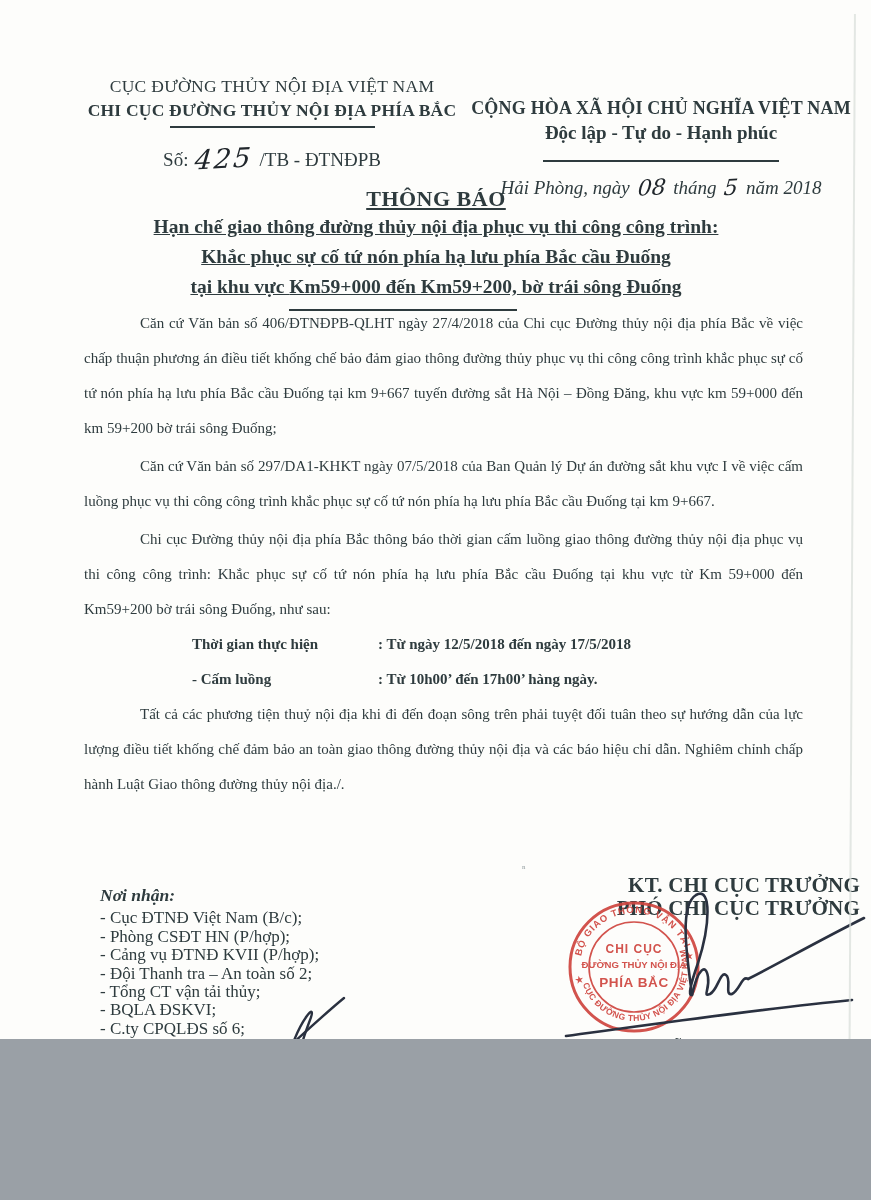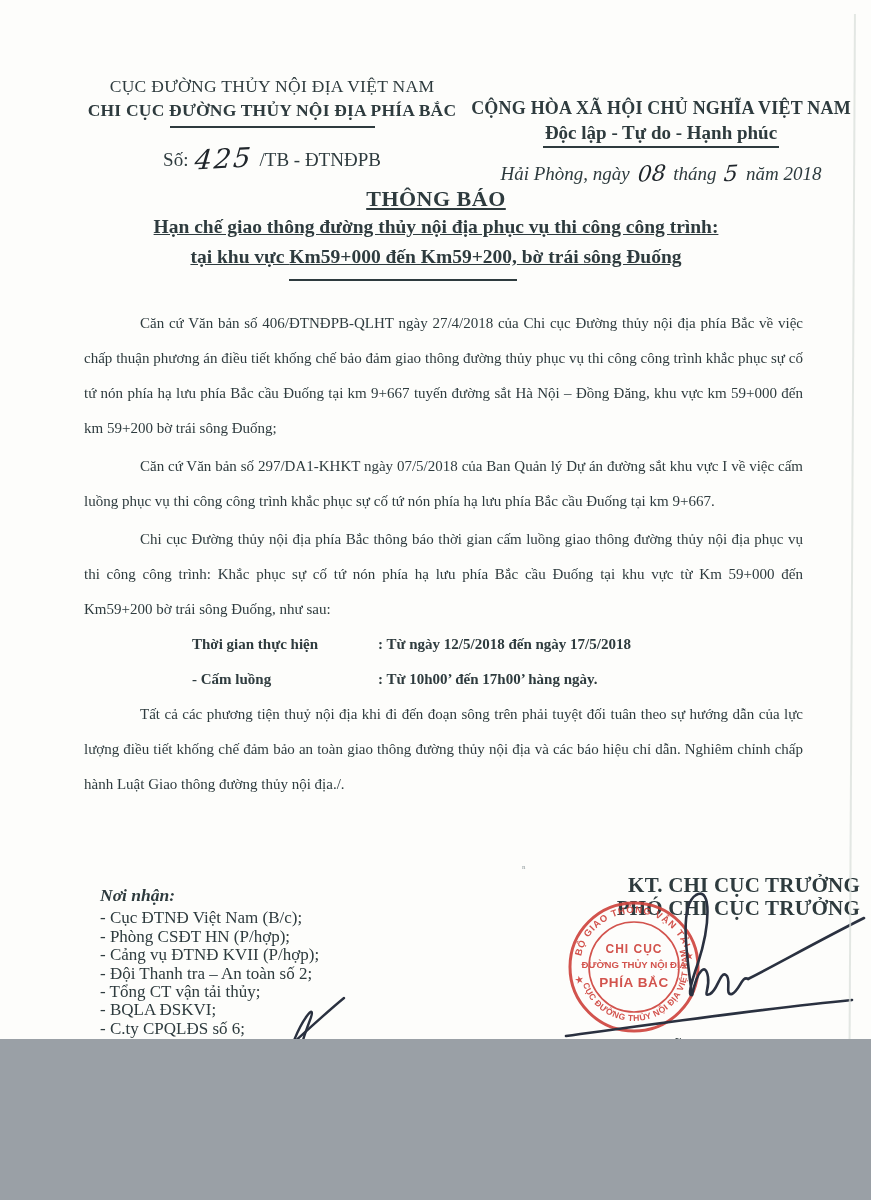--- a/index.html
+++ b/index.html
@@ -23,21 +23,21 @@
     font-family:"DejaVu Serif",serif;
     font-style:italic;
     transform:skewX(-8deg) rotate(-3deg);
     color:#20262b;
   }
   .hand-no{font-size:27px;letter-spacing:2px;margin:0 2px;position:relative;top:2px;}
   .hand-d{font-size:22px;margin:0 3px;position:relative;top:1px;}
   .hdr-right{position:absolute;left:462px;top:76px;width:398px;text-align:center;margin-top:22px;}
   .hdr-right .l1{font-size:18px;font-weight:bold;letter-spacing:.2px;}
   .hdr-right .l2{display:inline-block;font-size:19px;font-weight:bold;margin-top:3px;
-                 border-bottom:2px solid #2e3b3e;padding:0 2px 2px;}
+                 border-bottom:2px solid #2e3b3e;padding:0 2px 16px;}
   .date-line{margin-top:12px;font-size:19px;font-style:italic;}
   
   .title-block{position:absolute;left:77px;top:186px;width:718px;text-align:center;text-decoration:underline;}
   .doc-title{font-size:22px;font-weight:bold;letter-spacing:.5px;}
   .doc-sub{font-size:19.5px;font-weight:bold;line-height:30px;}
   .u-span{border-bottom:2px solid #2e3b3e;padding-bottom:12px;}
   
   .body-text{position:absolute;left:84px;top:306px;width:719px;
              font-size:15px;line-height:35px;text-align:justify;}
   .body-text p{margin:0;text-indent:56px;}
@@ -98,20 +98,21 @@
       <span class="hand hand-d">08</span>
       <span>tháng</span>
       <span class="hand hand-d">5</span>
       <span>năm 2018</span>
     </div>
   </div>
 
   <div class="title-block">
     <div class="doc-title">THÔNG BÁO</div>
     <div class="doc-sub">Hạn chế giao thông đường thủy nội địa phục vụ thi công công trình:</div>
+    <div class="doc-sub">Khắc phục sự cố tứ nón phía hạ lưu phía Bắc cầu Đuống</div>
     <div class="doc-sub">
       <span>tại khu vực </span><span class="u-span">Km59+000 đến Km59+200,</span><span> bờ trái sông Đuống</span>
     </div>
   </div>
 
   <div class="body-text">
     <p>Căn cứ Văn bản số 406/ĐTNĐPB-QLHT ngày 27/4/2018 của Chi cục Đường thủy nội địa phía Bắc về việc chấp thuận phương án điều tiết khống chế bảo đảm giao thông đường thủy phục vụ thi công công trình khắc phục sự cố tứ nón phía hạ lưu phía Bắc cầu Đuống tại km 9+667 tuyến đường sắt Hà Nội – Đồng Đăng, khu vực km 59+000 đến km 59+200 bờ trái sông Đuống;</p>
     <p>Căn cứ Văn bản số 297/DA1-KHKT ngày 07/5/2018 của Ban Quản lý Dự án đường sắt khu vực I về việc cấm luồng phục vụ thi công công trình khắc phục sự cố tứ nón phía hạ lưu phía Bắc cầu Đuống tại km 9+667.</p>
     <p>Chi cục Đường thủy nội địa phía Bắc thông báo thời gian cấm luồng giao thông đường thủy nội địa phục vụ thi công công trình: Khắc phục sự cố tứ nón phía hạ lưu phía Bắc cầu Đuống tại khu vực từ Km 59+000 đến Km59+200 bờ trái sông Đuống, như sau:</p>
 

